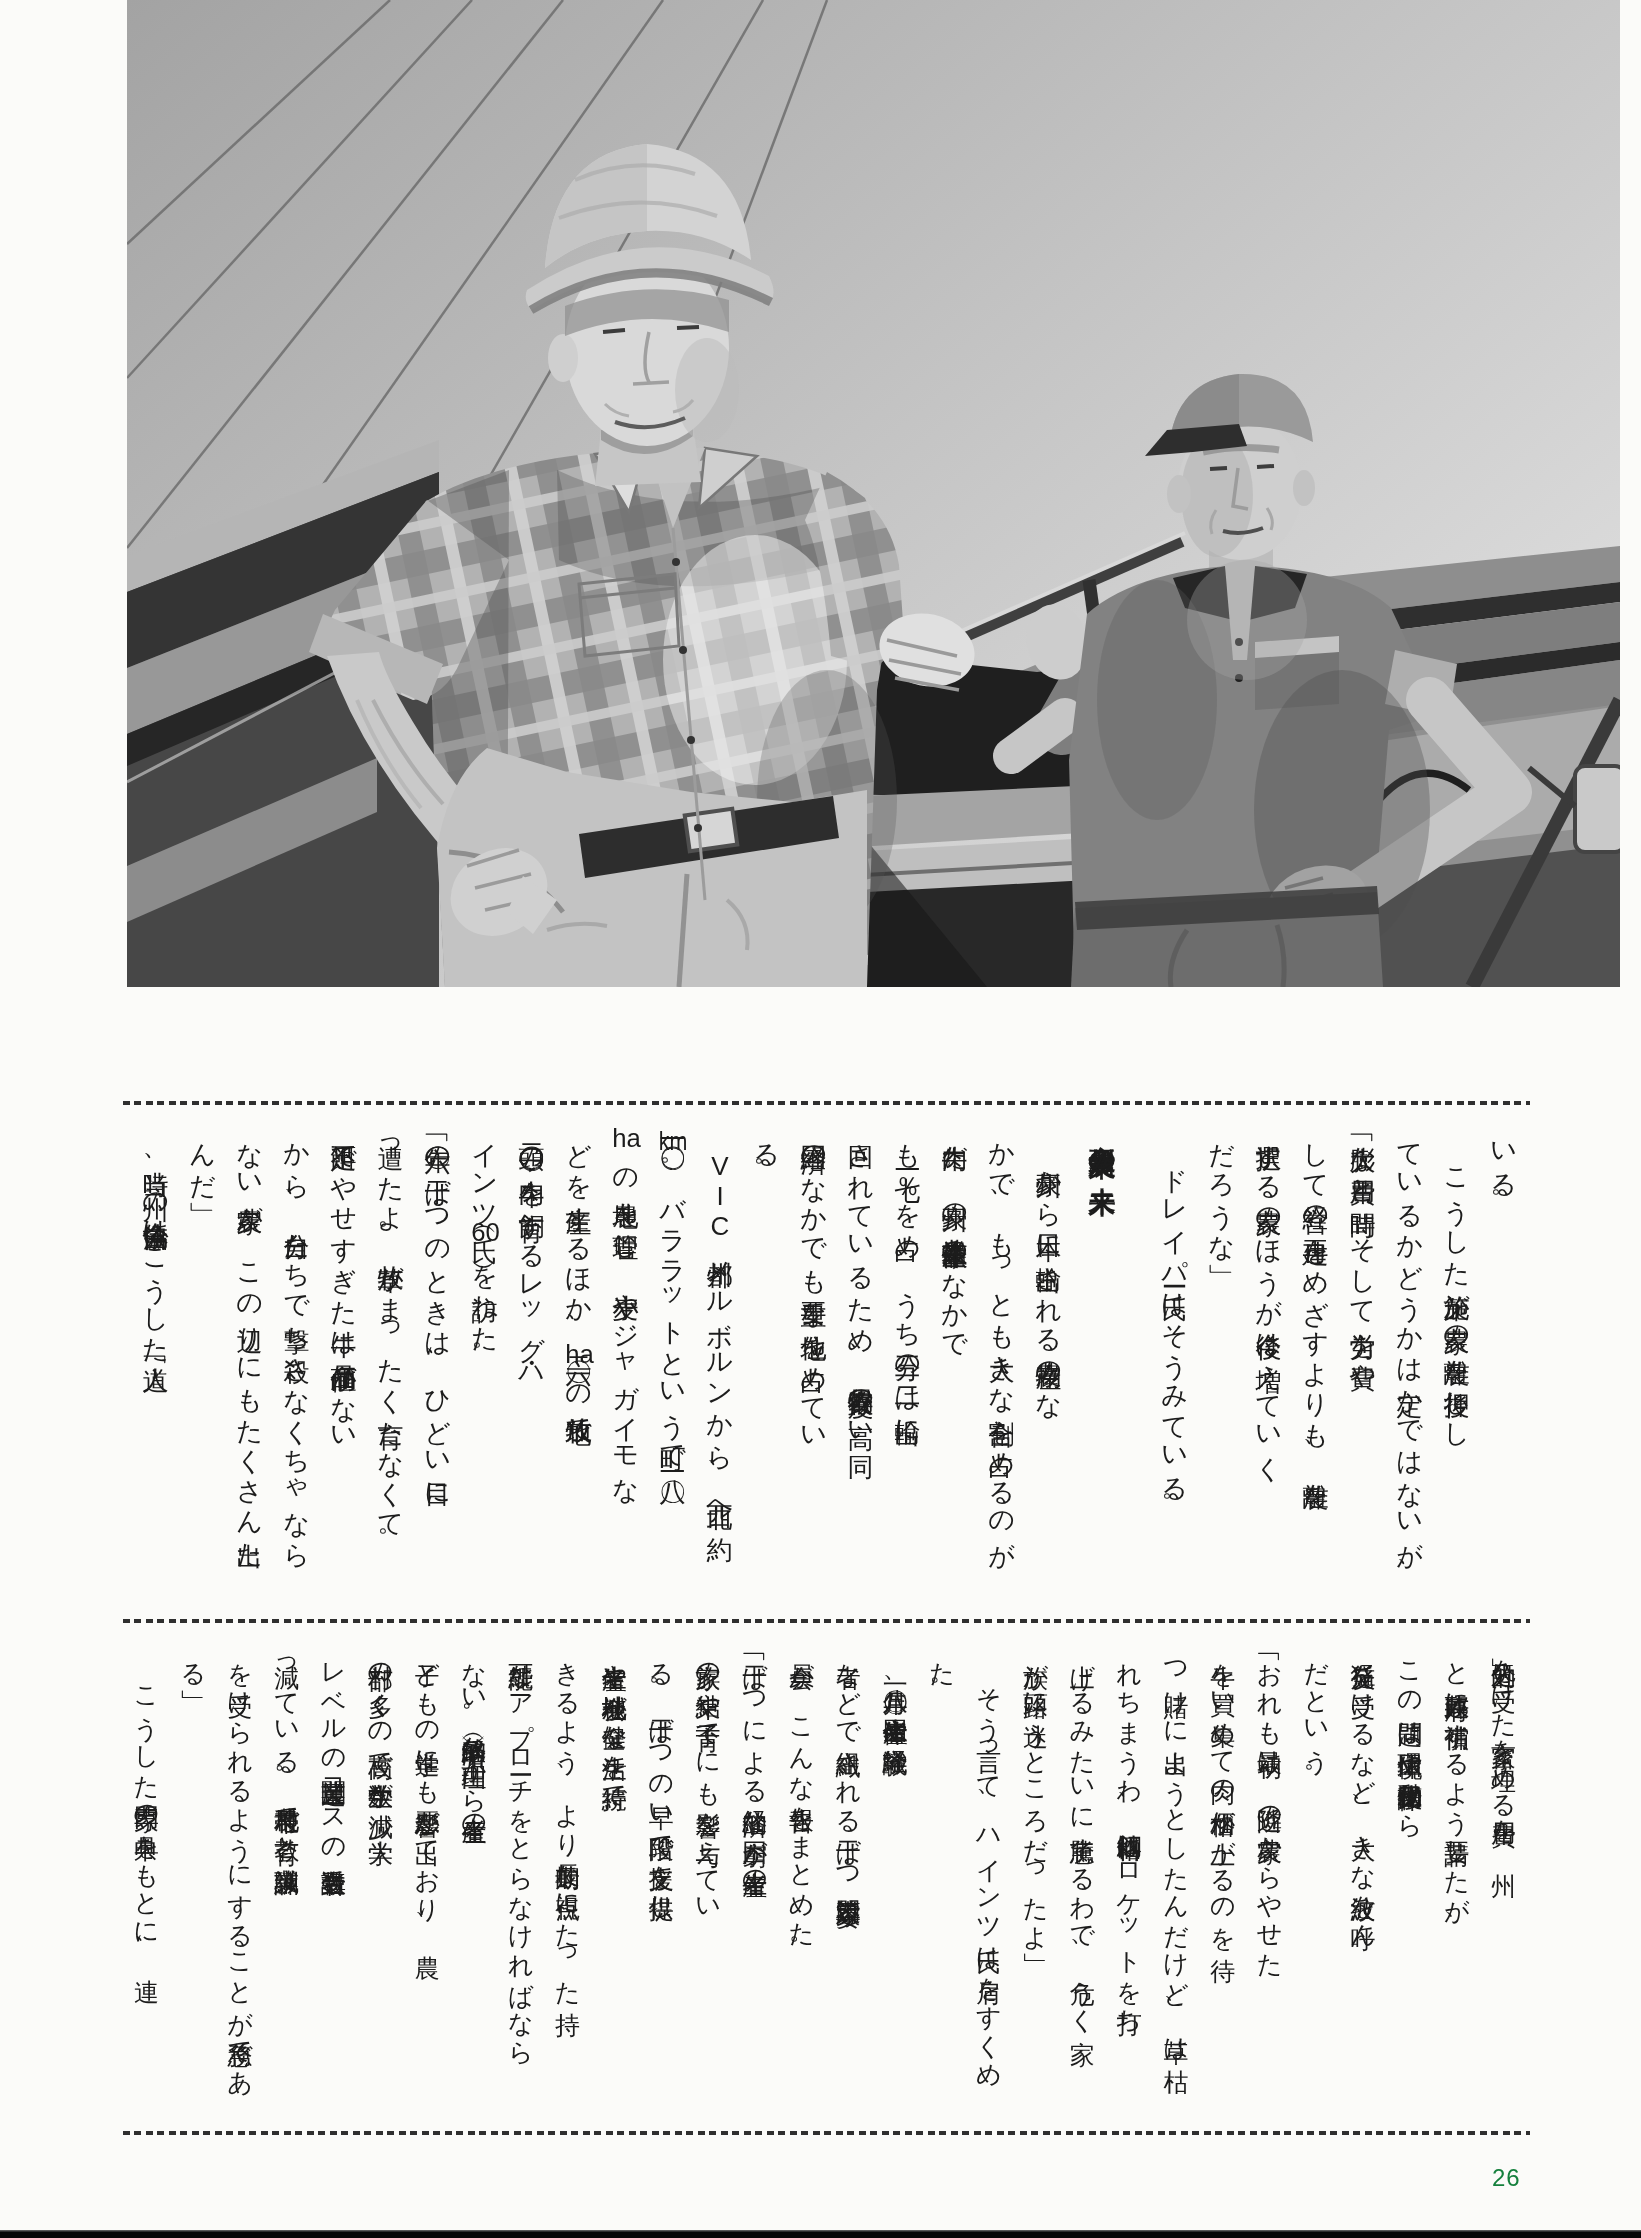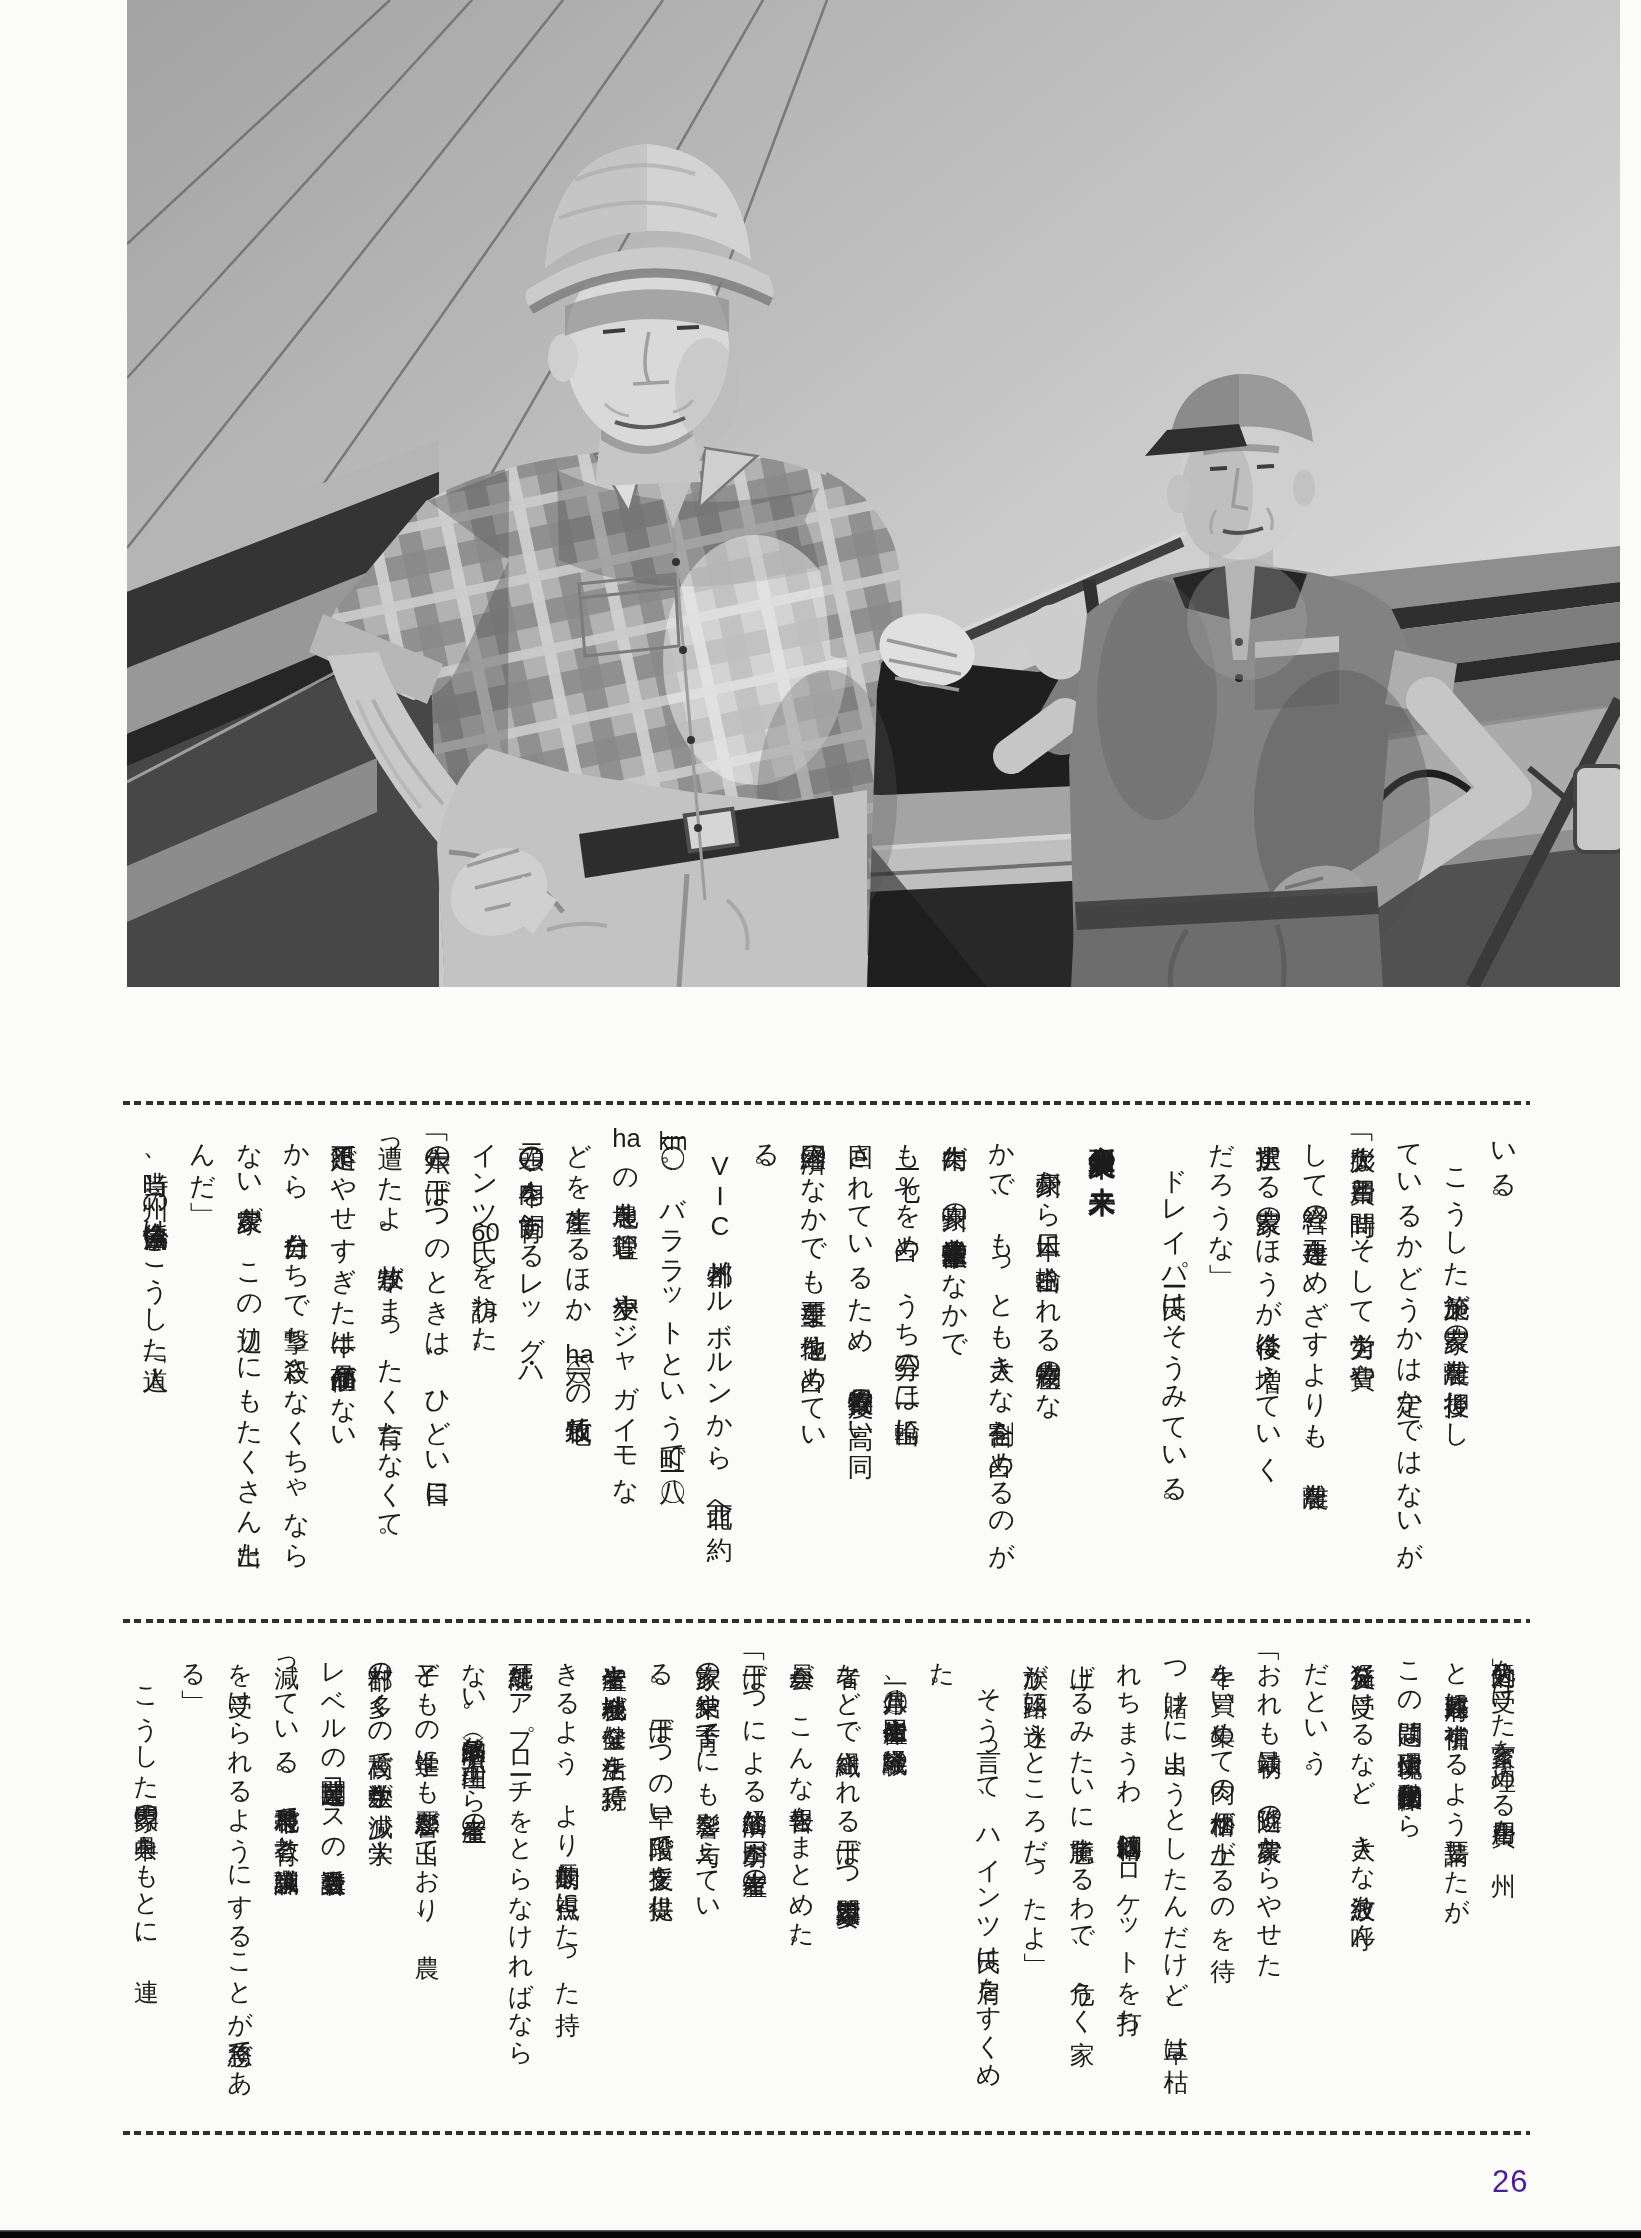--- a/index.html
+++ b/index.html
@@ -21,21 +21,21 @@
   #block1{top:1125px;height:492px;font-size:26px;line-height:47px;letter-spacing:1px}
   #block2{top:1645px;height:478px;font-size:25px;line-height:46.8px;letter-spacing:.5px}
   .col{margin:0;padding:0;white-space:nowrap;font-weight:normal}
   .col[data-indent="1"]{text-indent:1em}
   #block1 .col[data-tight="1"]{letter-spacing:-.5px}
   #block2 .col[data-tight="1"]{letter-spacing:-.9px}
   h3.heading{font-weight:bold;font-size:27px;letter-spacing:2px;margin:0 26px 0 6px}
   .tcy{text-combine-upright:all}
   .up{text-orientation:upright;letter-spacing:0}
 
-  .pageno{position:absolute;left:1492px;top:2164px;font-size:31px;color:#4c1d95;letter-spacing:1px}
+  .pageno{position:absolute;left:1492px;top:2164px;font-size:24px;color:#15803d;letter-spacing:1px}
   .bottom-bar{position:absolute;left:0;bottom:0;width:100%;height:8px;
     background:linear-gradient(to top,#060606 70%,#6f6f6f)}
 </style>
 </head>
 <body>
 
 <figure class="photo">
 <svg viewBox="0 0 1493 987" preserveAspectRatio="none" aria-hidden="true">
   <defs>
     <linearGradient id="sky" x1="0" y1="0" x2="1" y2="0.85">

